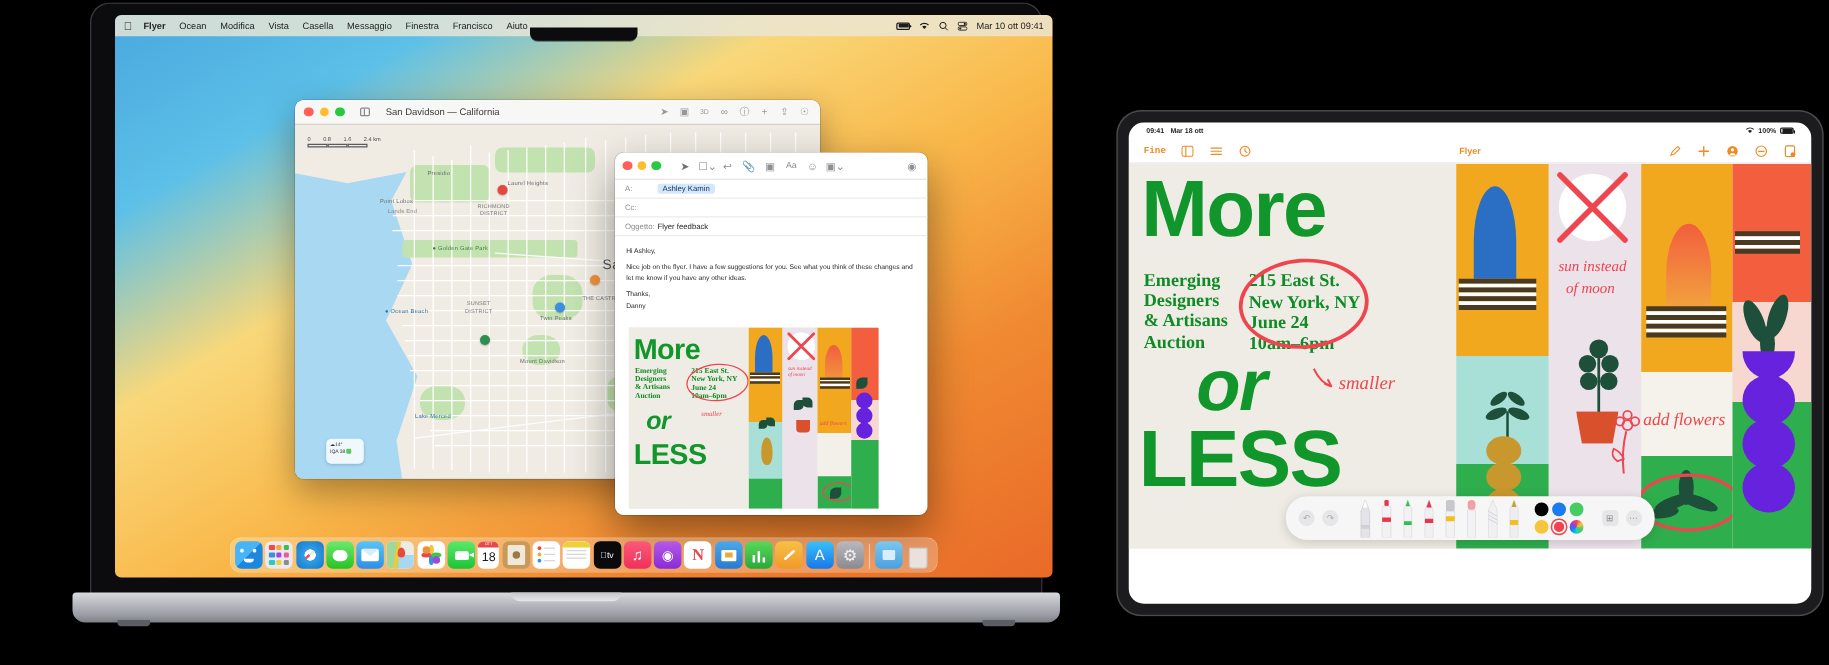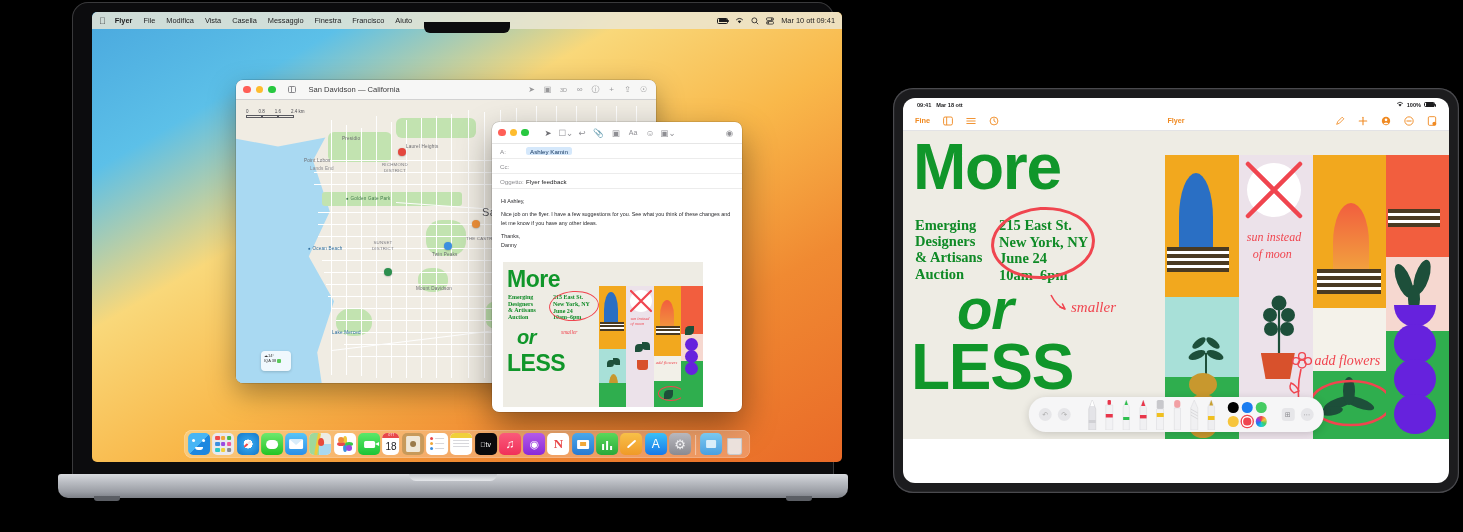--- a/index.html
+++ b/index.html
@@ -122,21 +122,21 @@
   .mail-field .lbl { width:26px; }
   .mail-field .val { color:#1c1c1e; }
   .pill { background:#d5e8fb; border-radius:2.5px; padding:0.5px 4px; font-size:6.2px; color:#10335c;}
   .mail-body { padding: 8px 9px 0 9px; font-size:5.4px; color:#2a2a2e; line-height:1.55; }
   .mail-body p { margin-bottom: 5px; }
   .mail-attach { position:absolute; left:11px; top:140px; width:200px; height:145px; }
 
   
   .flyer { position: relative; overflow: hidden; background: #eeece4; display:flex; }
   .fl-left { position:relative; background:#eeece4; flex: 0 0 48%; }
-  .fl-right { position:relative; flex:1; display:flex;margin-top:24px; }
+  .fl-right { position:relative; flex:1; display:flex; }
   .fl-col { position:relative; flex:1; overflow:hidden; }
   .fl-title { position:absolute; color:#10962a; font-family:"Liberation Sans", sans-serif; font-weight:bold; letter-spacing:-0.02em;}
   .fl-sub { position:absolute; color:#0f8a26; font-family:"Liberation Serif", serif; font-weight:bold; line-height:1.12;}
   .fl-addr { position:absolute; color:#0f8a26; font-family:"Liberation Serif", serif; font-weight:bold; line-height:1.14; }
   .annot { position:absolute; color:#f0454f; font-family:"Liberation Serif", serif; font-style:italic; white-space:nowrap;}
   .redcircle { position:absolute; border:2px solid #f0454f; border-radius:50%; }
   .arch { position:absolute; border-radius:50% 50% 0 0 / 60% 60% 0 0; }
   .steps { position:absolute; }
   .steps i { display:block; width:100%; }
   .pot { position:absolute; }
@@ -155,21 +155,21 @@
   .ip-status { height:13px; display:flex; align-items:center; padding:0 14px; font-size:5.6px; color:#1c1c1e; font-weight:bold;}
   .ip-status .spacer{flex:1;}
   .ip-batt{width:11px;height:5.5px;border:0.7px solid #1c1c1e;border-radius:1.5px;position:relative;margin-left:3px;}
   .ip-batt::after{content:"";position:absolute;right:-2px;top:1.5px;width:1.2px;height:2.4px;background:#1c1c1e;border-radius:0 1px 1px 0;}
   .ip-batt i{position:absolute;left:0.6px;top:0.6px;height:3.2px;width:8.6px;background:#1c1c1e;border-radius:0.6px;display:block;}
   .ip-toolbar {
     height:20px; display:flex; align-items:center; padding:0 12px;
     border-bottom:0.5px solid #e3e3e6; position:relative;
   }
   .ip-tb-left, .ip-tb-right { display:flex; align-items:center; gap:12px; }
-  .ip-tb-left{flex:1;} .ip-tb-right{flex:1;justify-content:flex-end;}
+  .ip-tb-left{flex:1;font-family:Liberation Mono, monospace;} .ip-tb-right{flex:1;justify-content:flex-end;}
   .ip-done { color:#f08a22; font-size:7.4px; font-weight:bold; }
   .ip-ico { color:#f08a22; font-size:9px; display:flex;align-items:center;justify-content:center;width:11px;height:11px;}
   .ip-doc-title { position:absolute; left:50%; transform:translateX(-50%); font-size:7.2px; color:#f08a22; font-weight:bold;}
   .ip-canvas { position:relative; flex:1; background:#fff; overflow:hidden; }
 
   .pk-bar {
     position:absolute; left:50%; transform:translateX(-50%); bottom:7px;
     height:35px; background:#f6f6f7; border-radius:17px;
     box-shadow:0 2px 9px rgba(0,0,0,.16); display:flex; align-items:center;
     padding:0 10px; gap:6px;
@@ -183,21 +183,21 @@
 </head>
 <body>
 
 <div id="macbook">
   <div class="mb-lid">
     <div class="mb-screen">
 
       <div class="menubar">
         <span class="apple"></span>
         <span class="mi bold">Flyer</span>
-        <span class="mi">File</span>
+        <span class="mi">Ocean</span>
         <span class="mi">Modifica</span>
         <span class="mi">Vista</span>
         <span class="mi">Casella</span>
         <span class="mi">Messaggio</span>
         <span class="mi">Finestra</span>
         <span class="mi">Francisco</span>
         <span class="mi">Aiuto</span>
         <span class="spacer"></span>
         <span class="si">
             <span class="mb-batt">

